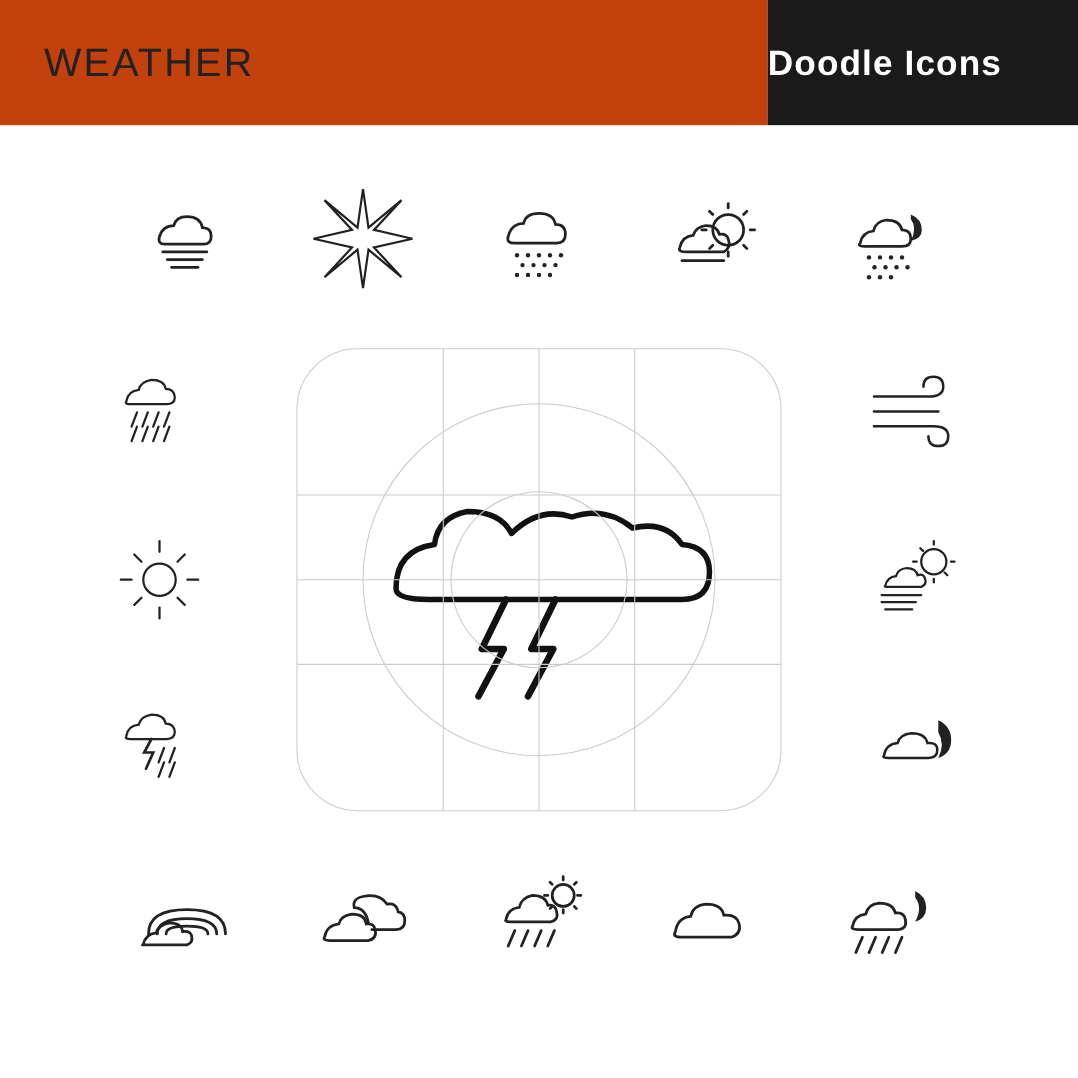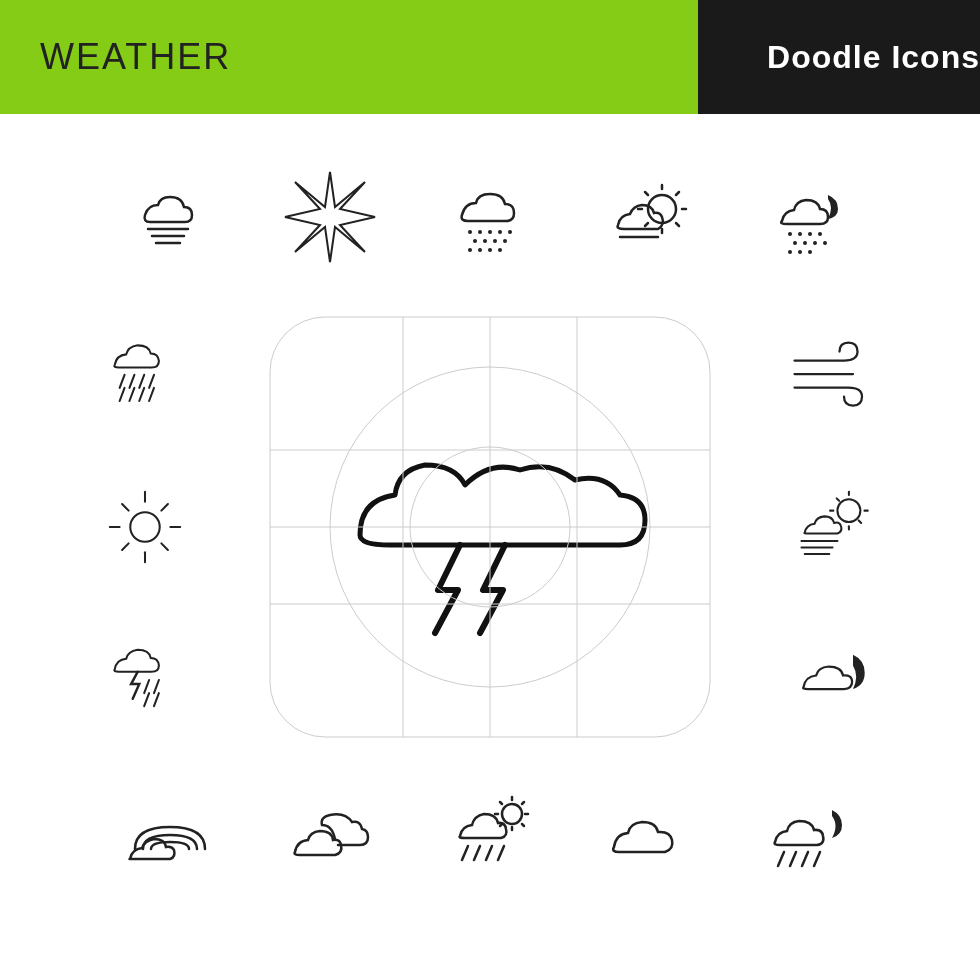--- a/index.html
+++ b/index.html
@@ -12,38 +12,38 @@
     }
 
     
     .header {
       display: flex;
       width: 100%;
       height: 114px;
     }
     .header-left {
       flex: 1;
-      background: #84cc16;
+      background: #c2410c;
       display: flex;
       align-items: center;
       padding-left: 40px;
       text-align: right;
     }
     .header-left span {
       font-size: 36px;
       font-weight: 400;
       color: #222;
       letter-spacing: 2px;
     }
     .header-right {
       width: 282px;
       background: #1a1a1a;
       display: flex;
       align-items: center;
-      justify-content: flex-end;
+      justify-content: flex-start;
     }
     .header-right span {
       font-size: 32px;
       font-weight: 700;
       color: #fff;
       letter-spacing: 1px;
     }
 
     
     .main {

